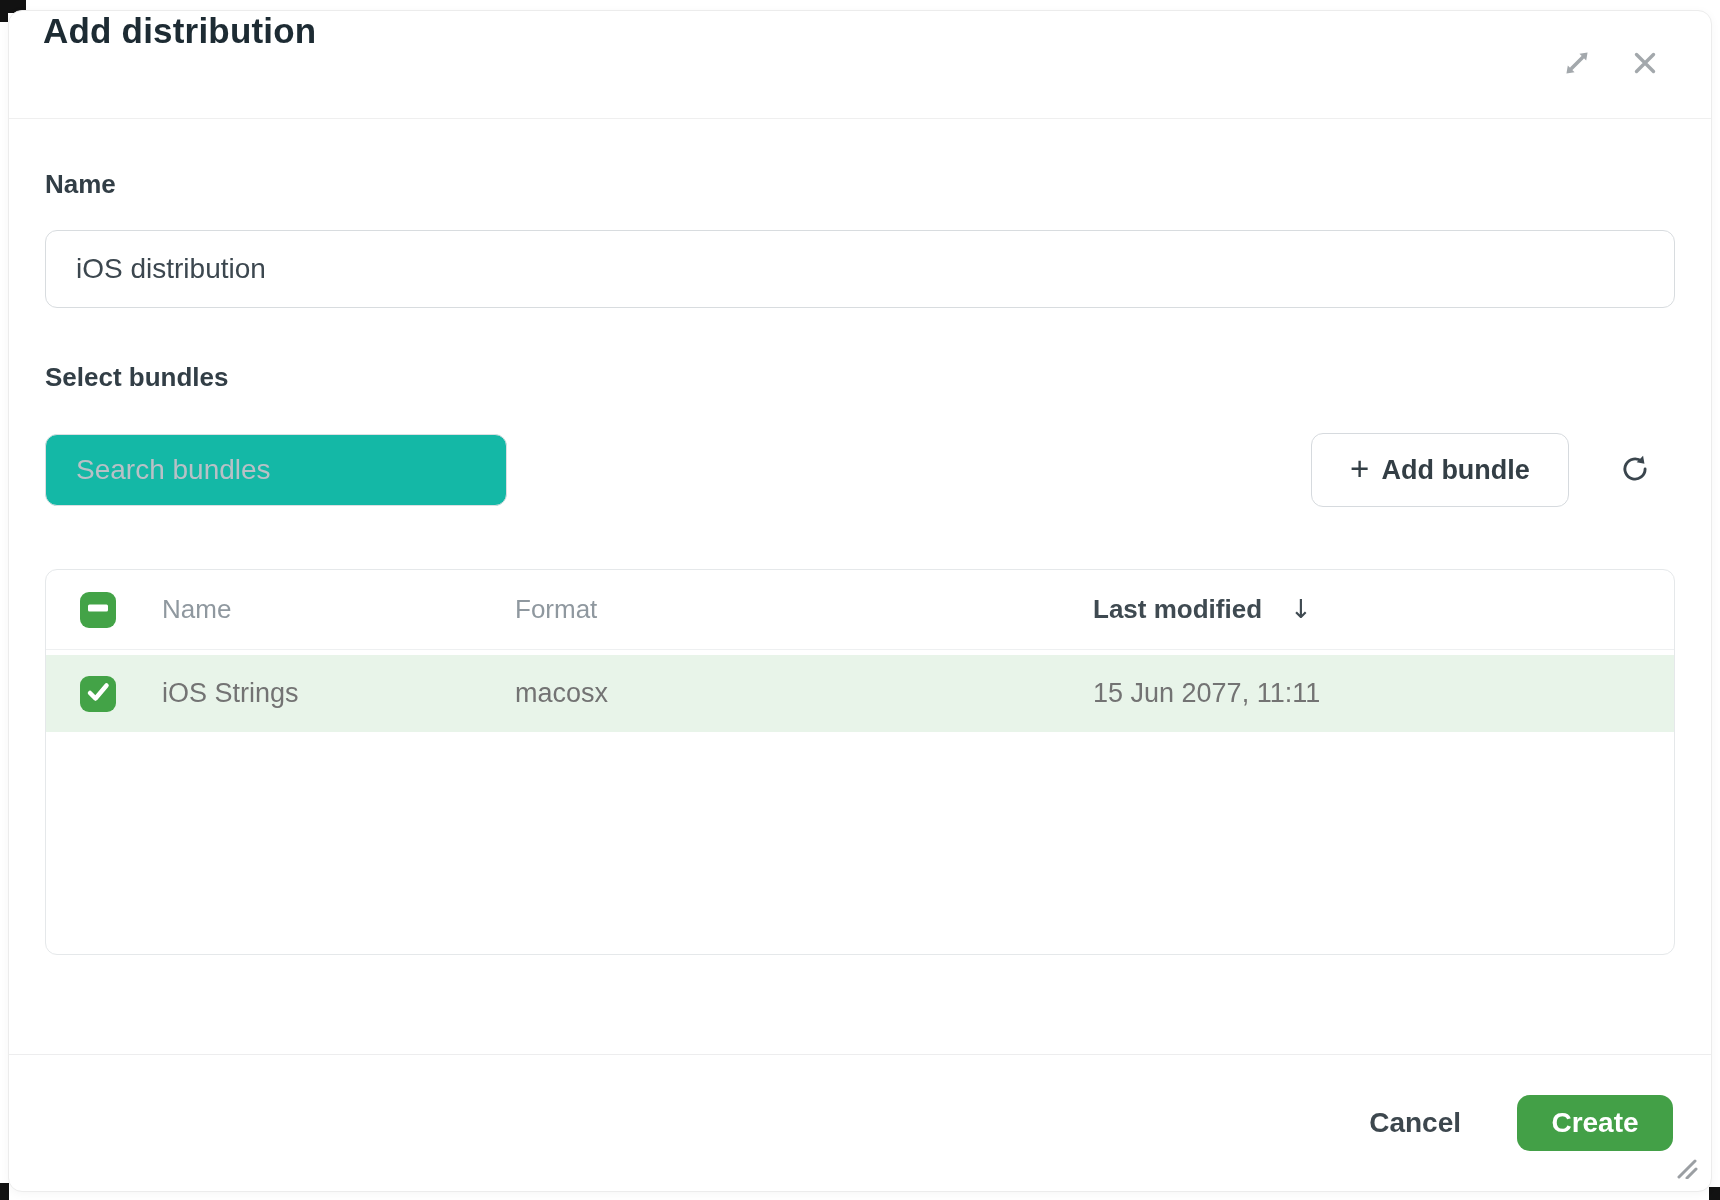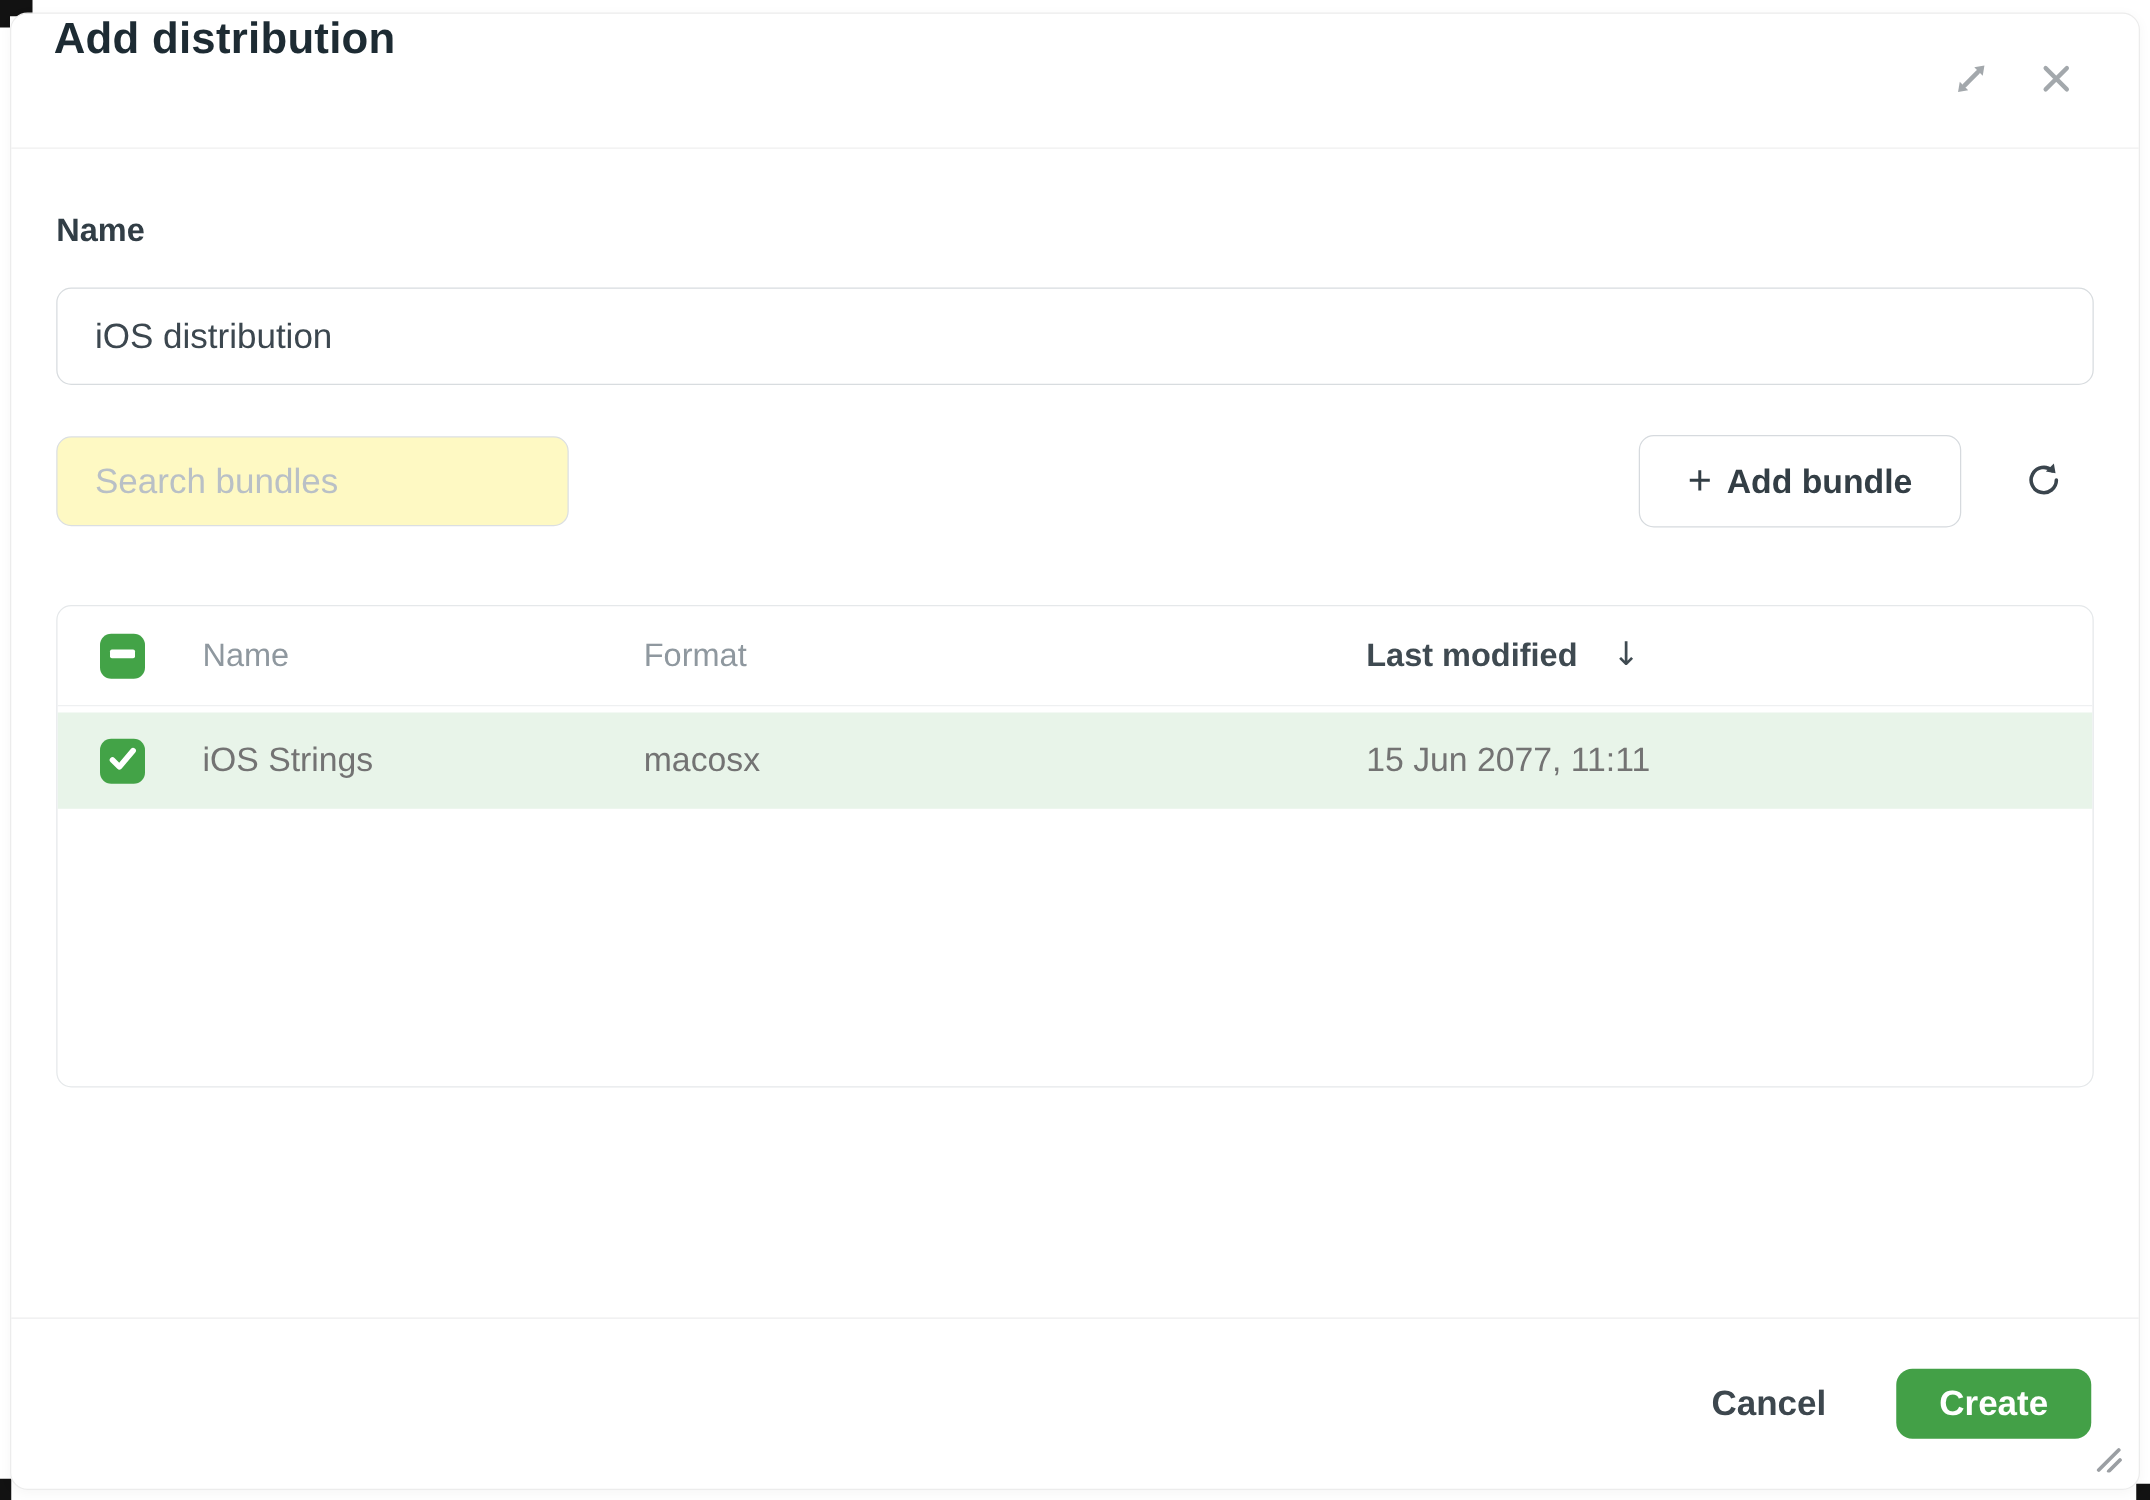--- a/index.html
+++ b/index.html
@@ -39,22 +39,22 @@
   .text-input{
     display:block;margin-top:30px;width:100%;height:78px;box-sizing:border-box;
     border:1px solid #d8dcdf;border-radius:12px;background:#fff;
     font-size:28px;color:#3c474f;padding:0 30px;outline:none;
     font-family:"Liberation Sans","DejaVu Sans",sans-serif;
   }
   .section-label{margin-top:54px;font-size:26px;font-weight:600;color:#323e46;line-height:31px;}
 
   .bundle-row{margin-top:40px;display:flex;align-items:center;}
   .search-input{
-    width:410px;height:72px;box-sizing:border-box;
-    border:1px solid #dbdfe2;border-radius:12px;background:#fef9c3;
+    width:462px;height:72px;box-sizing:border-box;
+    border:1px solid #dbdfe2;border-radius:12px;background:#14b8a6;
     font-size:28px;color:#3c474f;padding:16px 30px;outline:none;
     font-family:"Liberation Sans","DejaVu Sans",sans-serif;
   }
   .search-input::placeholder{color:#b9c0c6;}
   .add-bundle-btn{
     margin-left:auto;width:258px;height:74px;box-sizing:border-box;
     border:1px solid #d6dade;border-radius:12px;background:#fff;
     display:flex;align-items:center;justify-content:center;gap:12px;
     font-size:27px;font-weight:600;color:#333e45;cursor:pointer;
     font-family:"Liberation Sans","DejaVu Sans",sans-serif;
@@ -132,20 +132,21 @@
         </span>
       </button>
     </div>
   </div>
 
   <div class="modal-body">
 
     <div class="field-label">Name</div>
     <input class="text-input" type="text" value="iOS distribution" style="">
 
+    <div class="section-label">Select bundles</div>
 
     <div class="bundle-row">
       <input class="search-input" type="text" placeholder="Search bundles" style="">
       <button class="add-bundle-btn">
         <span class="plus">+</span>
         <span>Add bundle</span>
       </button>
       <button class="refresh-btn" aria-label="refresh">
         <span>
           <svg width="34" height="34" viewBox="0 0 32 32">

